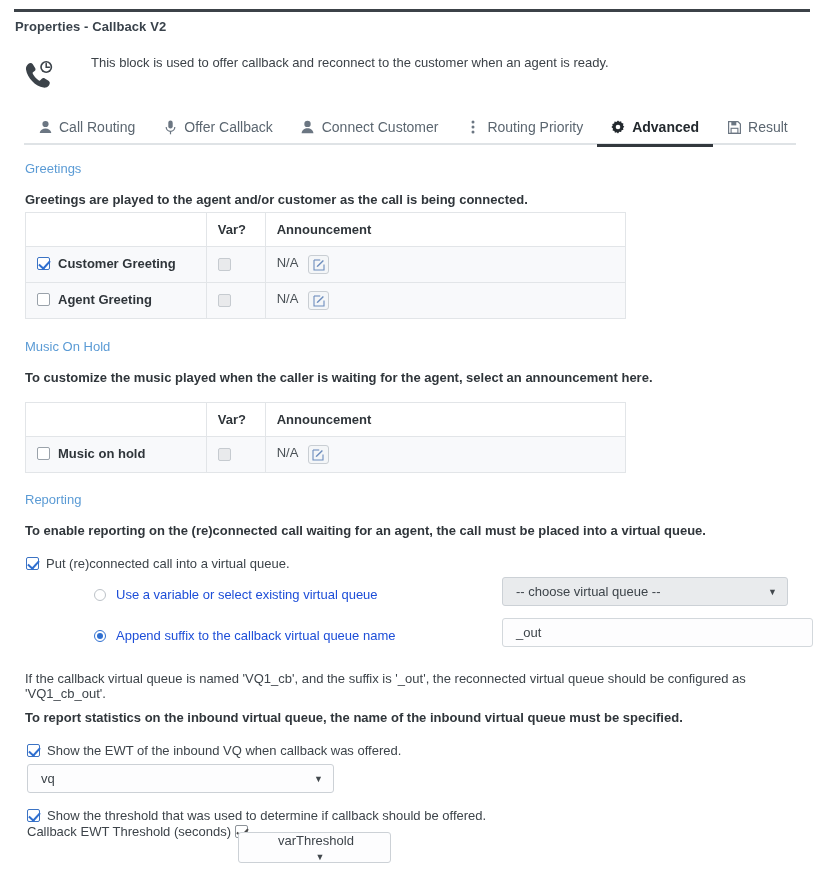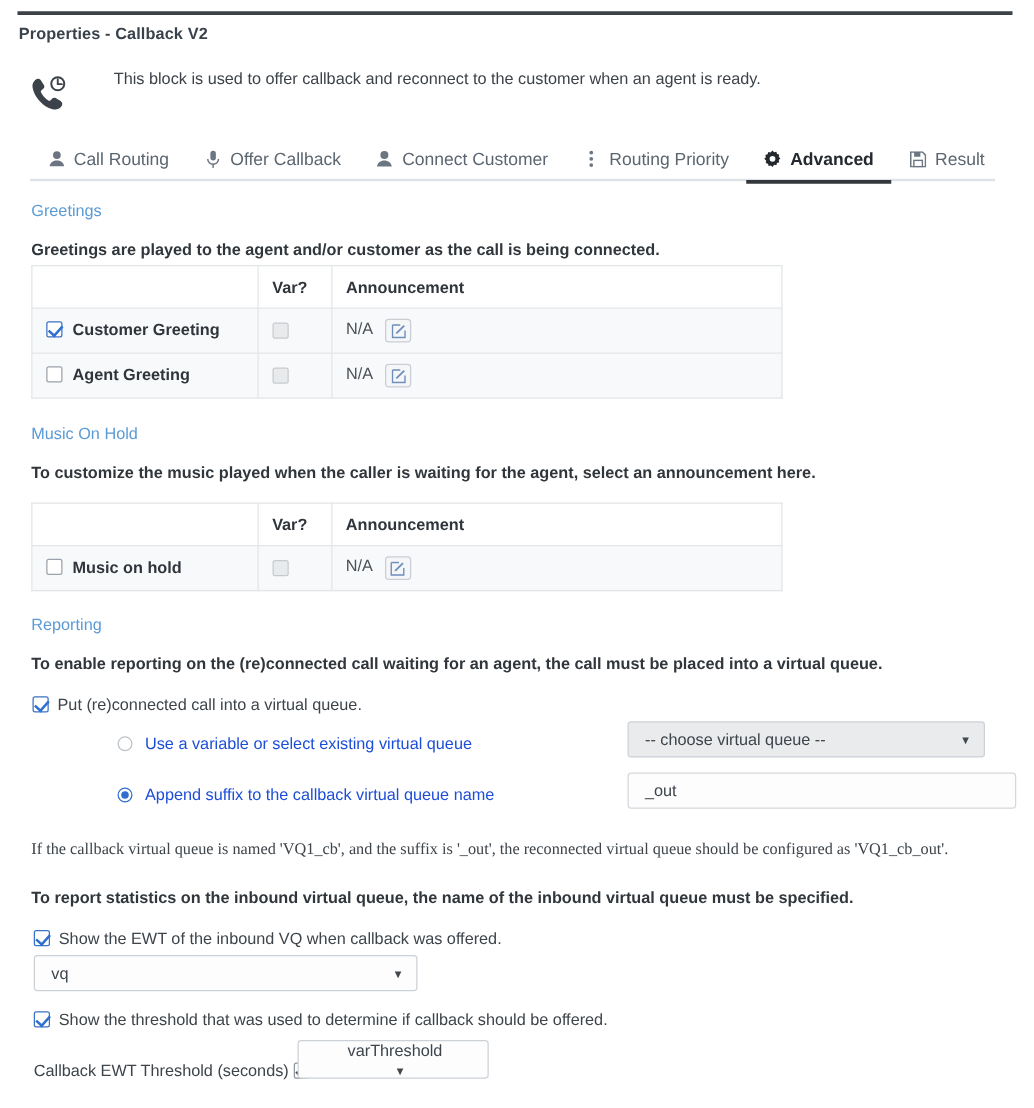--- a/index.html
+++ b/index.html
@@ -118,21 +118,20 @@
   .section-desc {
     position: absolute;
     font-size: 13px;
     font-weight: bold;
     color: #30363b;
   }
   .plain-note {
     position: absolute;
     font-size: 13px;
     color: #3d444a;
-    font-family: Liberation Serif, serif;
   }
 
   
   .tbl {
     position: absolute;
     border-collapse: collapse;
     background: #fff;
     font-size: 13px;
     border-radius: 24px;
   }
@@ -509,21 +508,21 @@
 <div class="sel white" style="left:27px; top:764px; width:307px; height:29px;">
   <span>vq</span>
   <span class="caret">▼</span>
 </div>
 
 <div class="chk-row" style="left:27px; top:808px;">
   <span class="cb checked"></span>
   <span>Show the threshold that was used to determine if callback should be offered.</span>
 </div>
 
-<div class="chk-row" style="left:27px; top:849px; gap:4px;">
+<div class="chk-row" style="left:27px; top:824px; gap:4px;">
   <span>Callback EWT Threshold (seconds)</span>
   <span class="cb grey checked"></span>
 </div>
 
 <div class="sel white" style="left:238px; top:832px; width:153px; height:31px;flex-direction:column;">
   <span>varThreshold</span>
   <span class="caret">▼</span>
 </div>
 
 </body></html>

